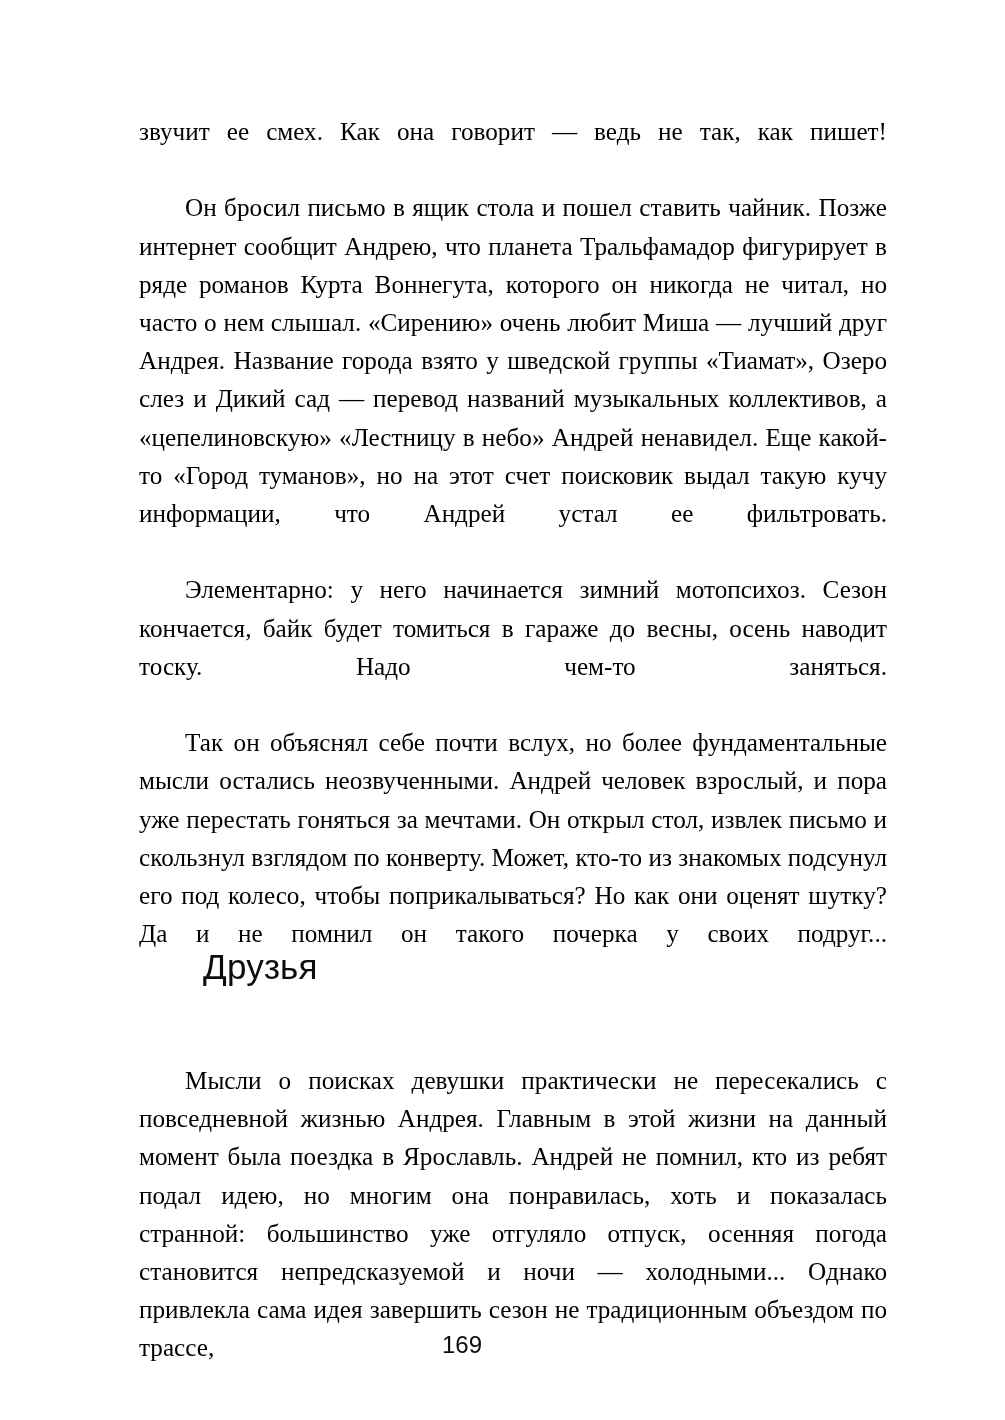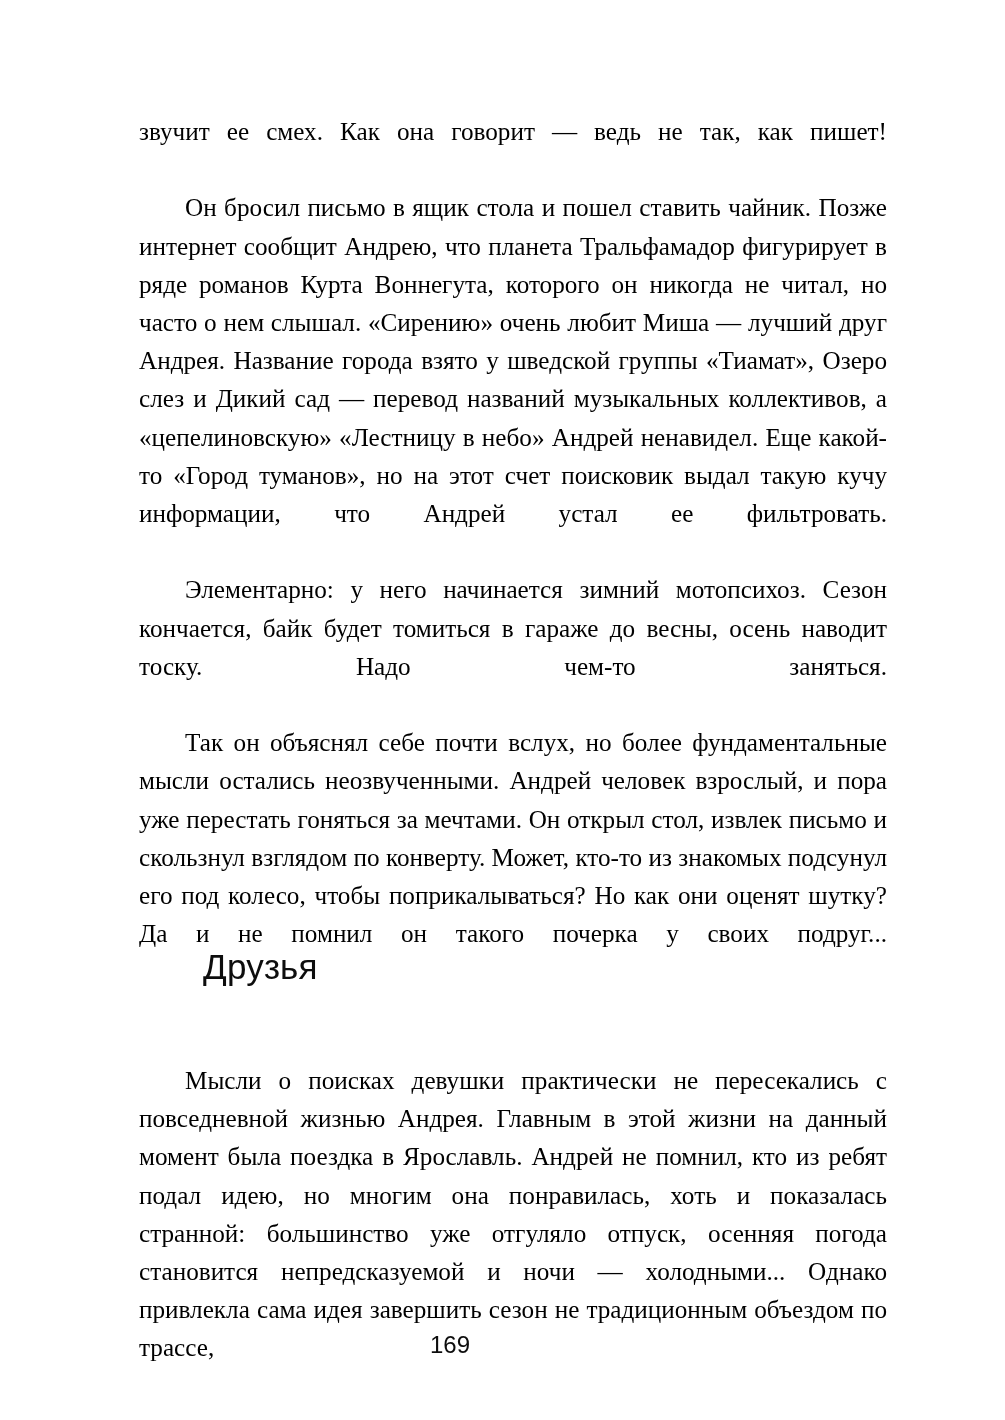--- a/index.html
+++ b/index.html
@@ -73,21 +73,21 @@
 
   .second-column {
     position: absolute;
     left: 139px;
     top: 1062px;
     width: 748px;
   }
 
   .page-number {
     position: absolute;
-    left: 4px;
+    left: 16px;
     top: 1330px;
     width: 892px;
     text-align: center;
     font-family: "Liberation Sans", "DejaVu Sans", sans-serif;
     font-size: 24px;
     line-height: 30px;
     color: #0d0d0d;
   }
 </style>
 </head>

